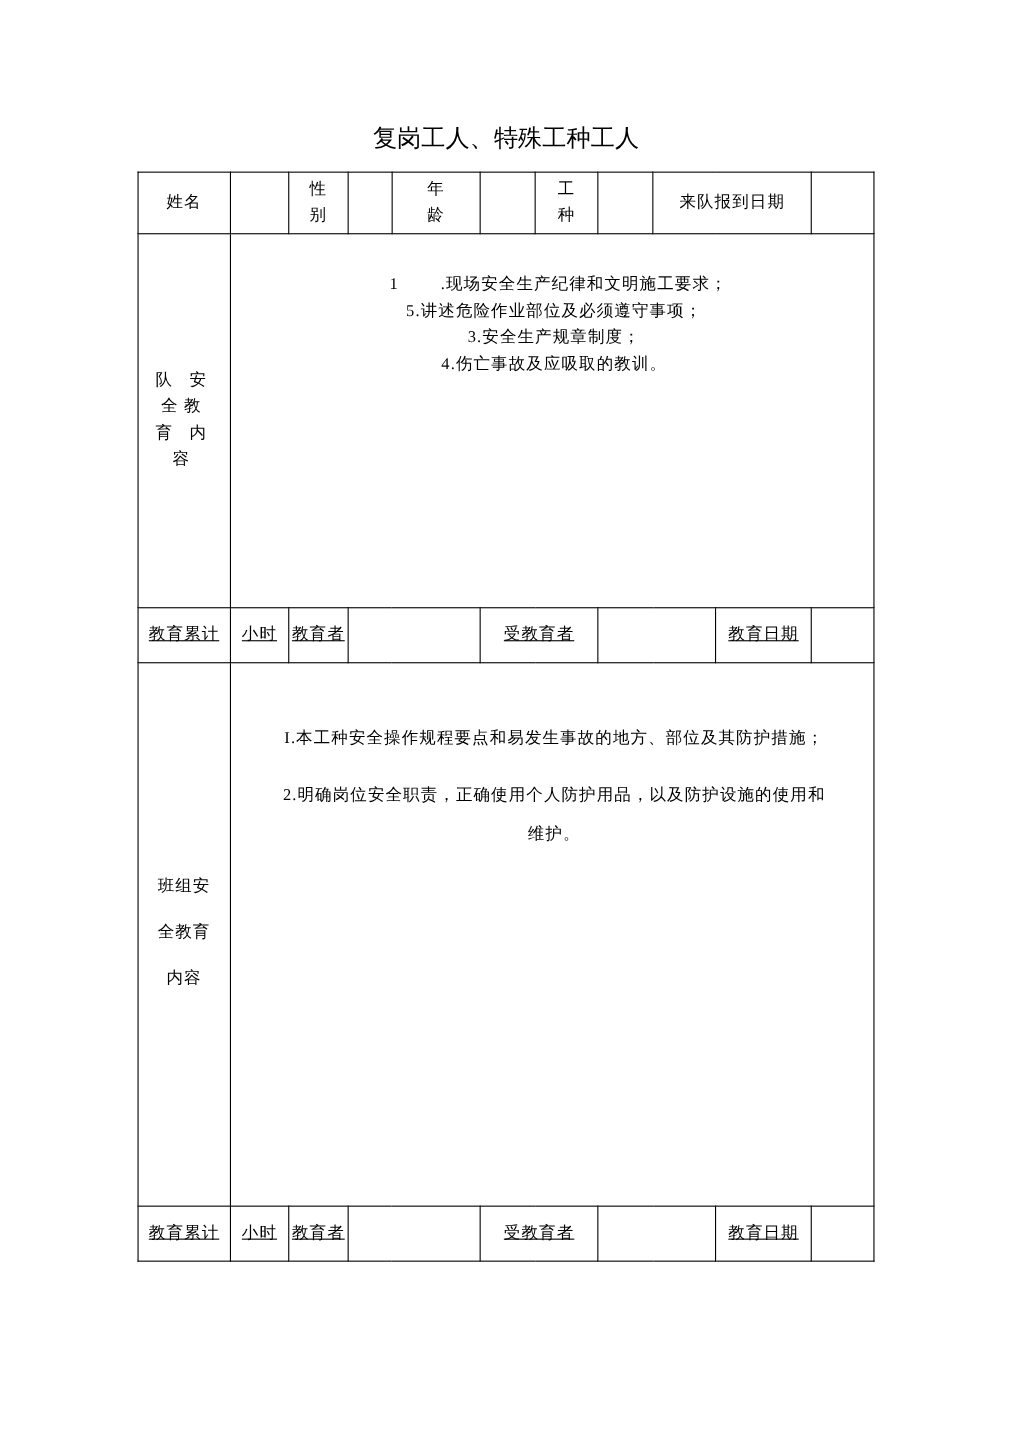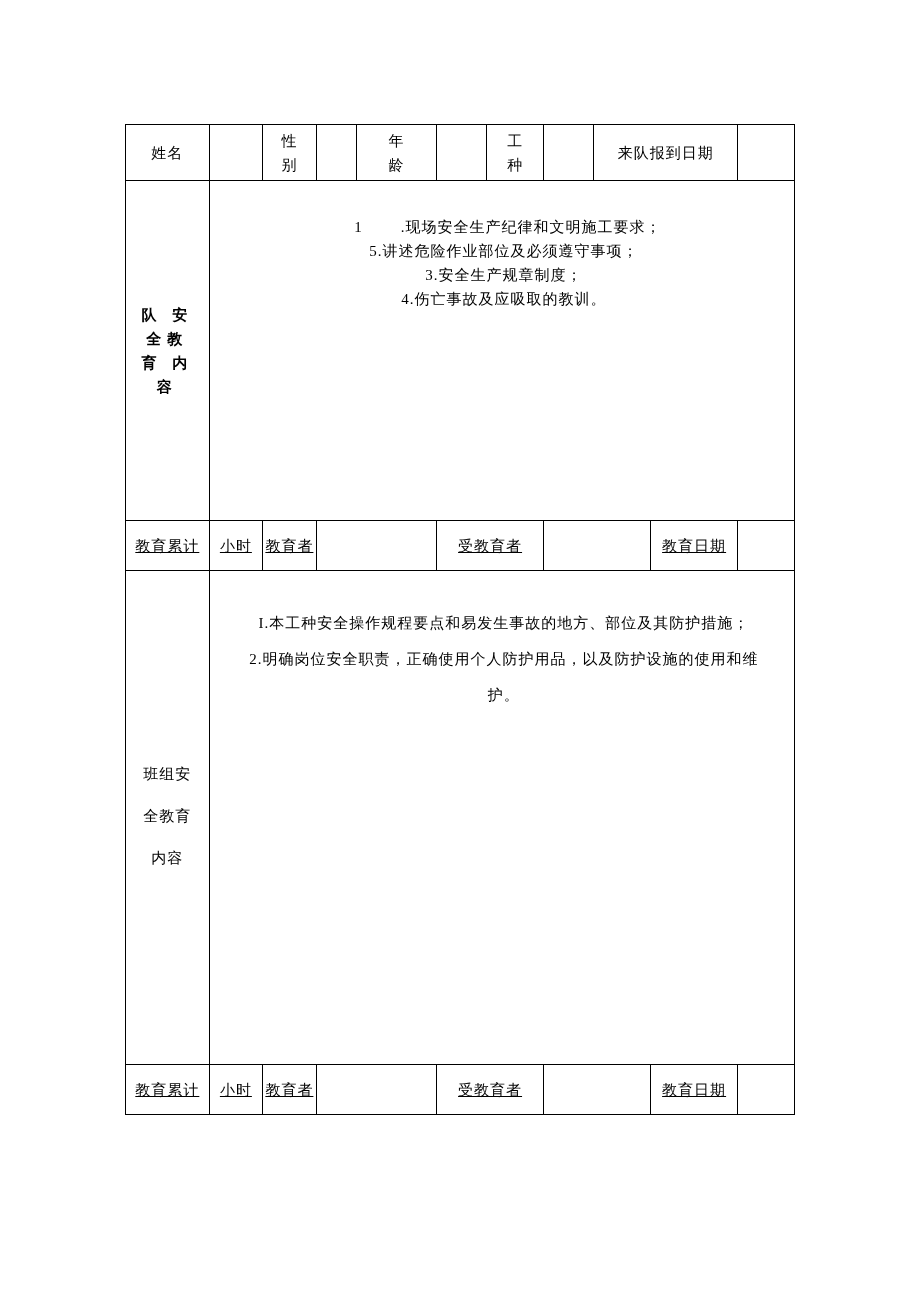--- a/index.html
+++ b/index.html
@@ -41,42 +41,42 @@
     .row-body2 td { height: 494px; }
 
     
     .vlabel {
       display: block;
       padding: 0 10px;
       font-size: 15px;
     }
     .vlabel-sparse {
       letter-spacing: 6px;
-      font-weight: bold;
     }
 
     
     .body-cell {
       text-align: center;
       vertical-align: top !important;
       padding: 34px 20px 20px 24px !important;
       line-height: 2.6;
       letter-spacing: 1px;
     }
     .body-cell .indent1 {
       display: inline-block;
       width: 8px;
     }
-    .list2 p { margin: 0; }
+    .list2 p { margin: 16px; }
 
   </style>
 </head>
 <body>
 
 <div class="title-block">
+  <div class="title-line">复岗工人、特殊工种工人</div>
 </div>
 
 <table class="form-table">
   <colgroup>
     <col style="width:12.5%">
     <col style="width:8%">
     <col style="width:8%">
     <col style="width:6%">
     <col style="width:12%">
     <col style="width:7.5%">

